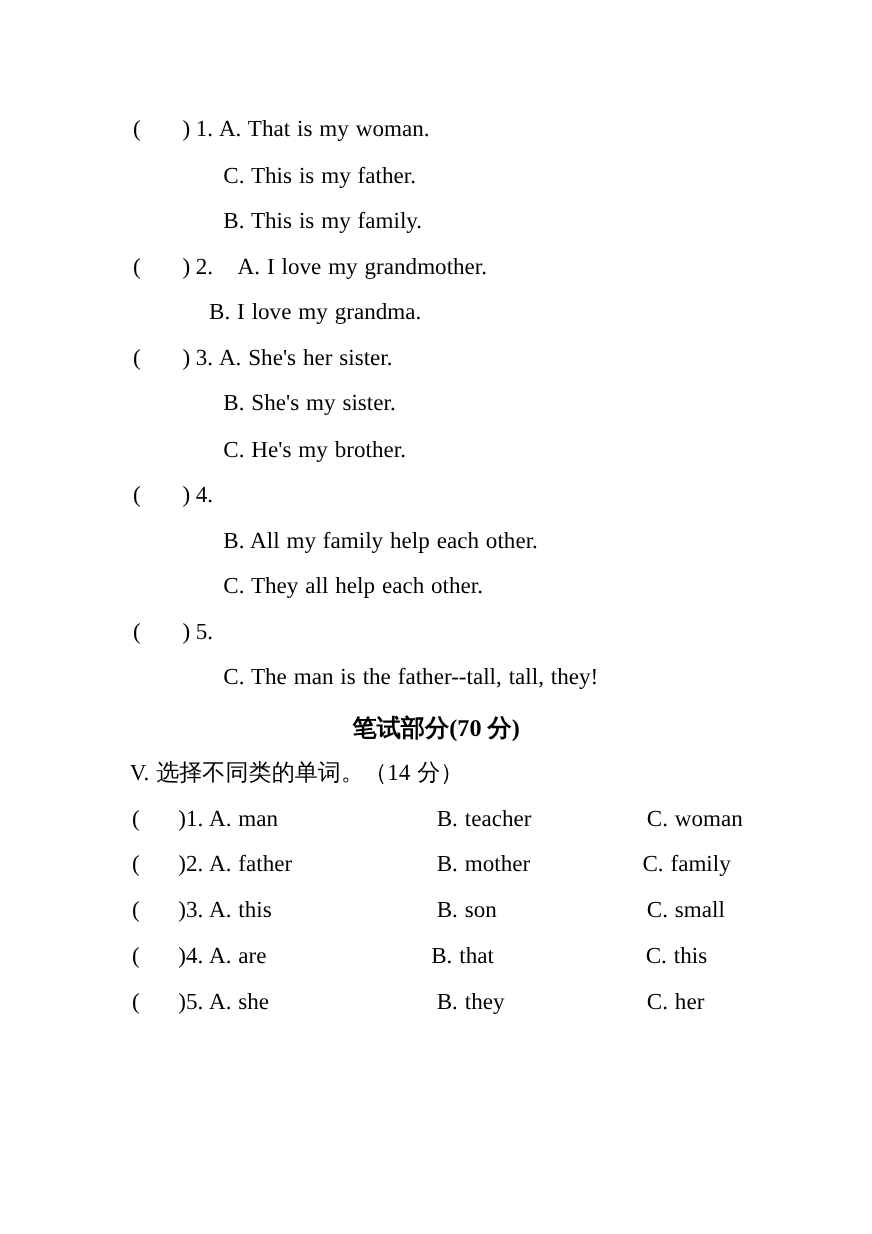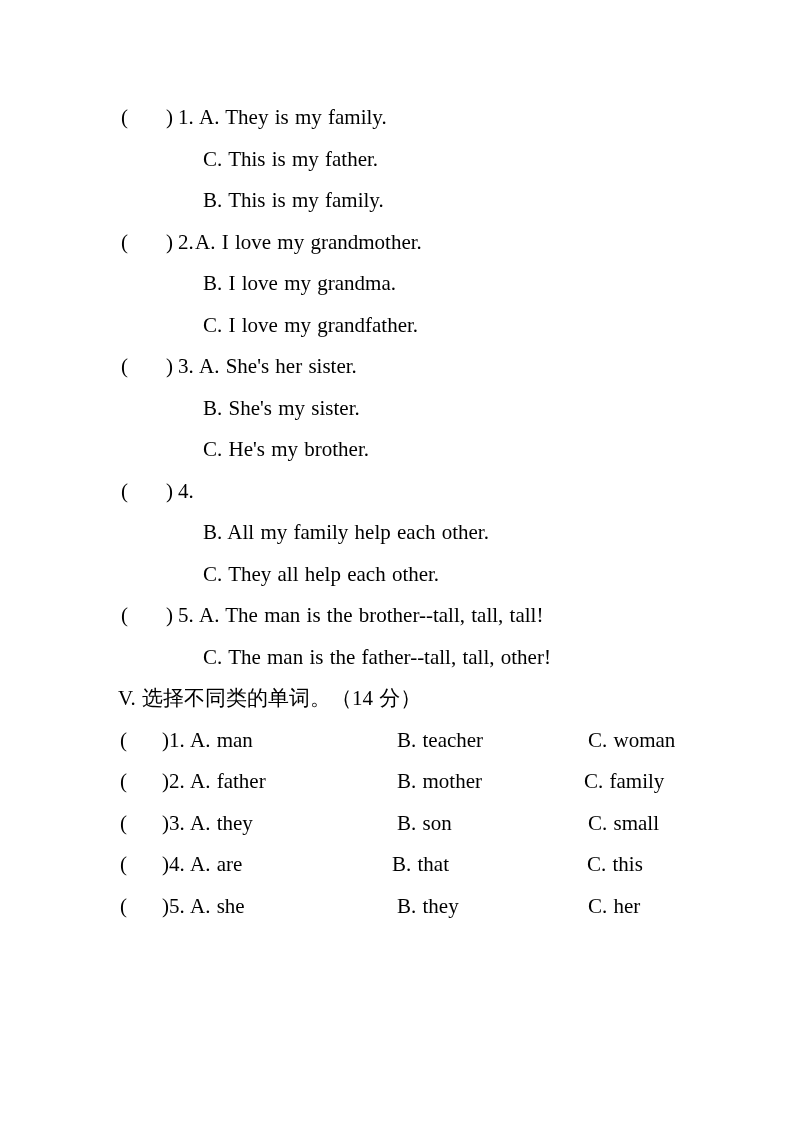--- a/index.html
+++ b/index.html
@@ -45,40 +45,37 @@
 </head>
 <body>
 
 <div class="page">
   <div class="content">
 
     <div class="line">
       <span class="abs" style="left:121px">(</span>
       <span class="abs" style="left:166px">)</span>
       <span class="abs" style="left:178px">1.</span>
-      <span class="abs" style="left:199px">A. They is my family.</span>
+      <span class="abs" style="left:199px">A. That is my woman.</span>
     </div>
     <div class="line">
       <span class="abs" style="left:203px">C. This is my father.</span>
     </div>
     <div class="line">
       <span class="abs" style="left:203px">B. This is my family.</span>
     </div>
 
     <div class="line">
       <span class="abs" style="left:121px">(</span>
       <span class="abs" style="left:166px">)</span>
       <span class="abs" style="left:178px">2.</span>
-      <span class="abs" style="left:195px">A. I love my grandmother.</span>
+      <span class="abs" style="left:216px">A. I love my grandmother.</span>
     </div>
     <div class="line">
-      <span class="abs" style="left:203px">B. I love my grandma.</span>
-    </div>
-    <div class="line">
-      <span class="abs" style="left:203px">C. I love my grandfather.</span>
+      <span class="abs" style="left:190px">B. I love my grandma.</span>
     </div>
 
     <div class="line">
       <span class="abs" style="left:121px">(</span>
       <span class="abs" style="left:166px">)</span>
       <span class="abs" style="left:178px">3.</span>
       <span class="abs" style="left:199px">A. She's her sister.</span>
     </div>
     <div class="line">
       <span class="abs" style="left:203px">B. She's my sister.</span>
@@ -96,26 +93,28 @@
       <span class="abs" style="left:203px">B. All my family help each other.</span>
     </div>
     <div class="line">
       <span class="abs" style="left:203px">C. They all help each other.</span>
     </div>
 
     <div class="line">
       <span class="abs" style="left:121px">(</span>
       <span class="abs" style="left:166px">)</span>
       <span class="abs" style="left:178px">5.</span>
-      <span class="abs" style="left:199px">A. The man is the brother--tall, tall, tall!</span>
     </div>
     <div class="line">
-      <span class="abs" style="left:203px">C. The man is the father--tall, tall, other!</span>
+      <span class="abs" style="left:203px">C. The man is the father--tall, tall, they!</span>
     </div>
 
+    <div class="section-title-line">
+      <span>笔试部分(70 分)</span>
+    </div>
 
     <div class="line">
       <span class="abs" style="left:118px">V. 选择不同类的单词。（14 分）</span>
     </div>
 
     <div class="line">
       <span class="abs" style="left:120px">(</span>
       <span class="abs" style="left:162px"><span>)</span><span>1.</span></span>
       <span class="abs" style="left:190px">A. man</span>
       <span class="abs" style="left:397px">B. teacher</span>
@@ -126,21 +125,21 @@
       <span class="abs" style="left:120px">(</span>
       <span class="abs" style="left:162px"><span>)</span><span>2.</span></span>
       <span class="abs" style="left:190px">A. father</span>
       <span class="abs" style="left:397px">B. mother</span>
       <span class="abs" style="left:584px">C. family</span>
     </div>
 
     <div class="line">
       <span class="abs" style="left:120px">(</span>
       <span class="abs" style="left:162px"><span>)</span><span>3.</span></span>
-      <span class="abs" style="left:190px">A. they</span>
+      <span class="abs" style="left:190px">A. this</span>
       <span class="abs" style="left:397px">B. son</span>
       <span class="abs" style="left:588px">C. small</span>
     </div>
 
     <div class="line">
       <span class="abs" style="left:120px">(</span>
       <span class="abs" style="left:162px"><span>)</span><span>4.</span></span>
       <span class="abs" style="left:190px">A. are</span>
       <span class="abs" style="left:392px">B. that</span>
       <span class="abs" style="left:587px">C. this</span>

